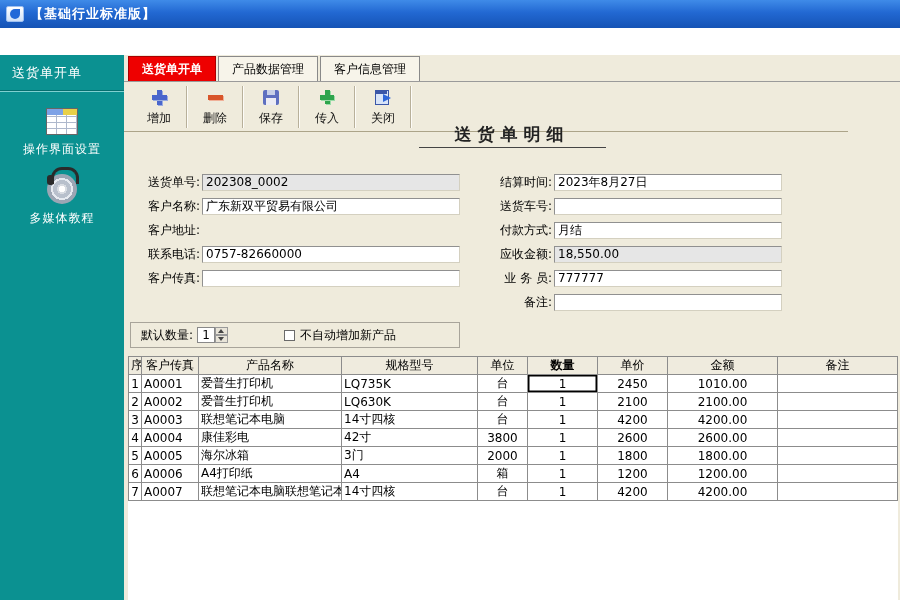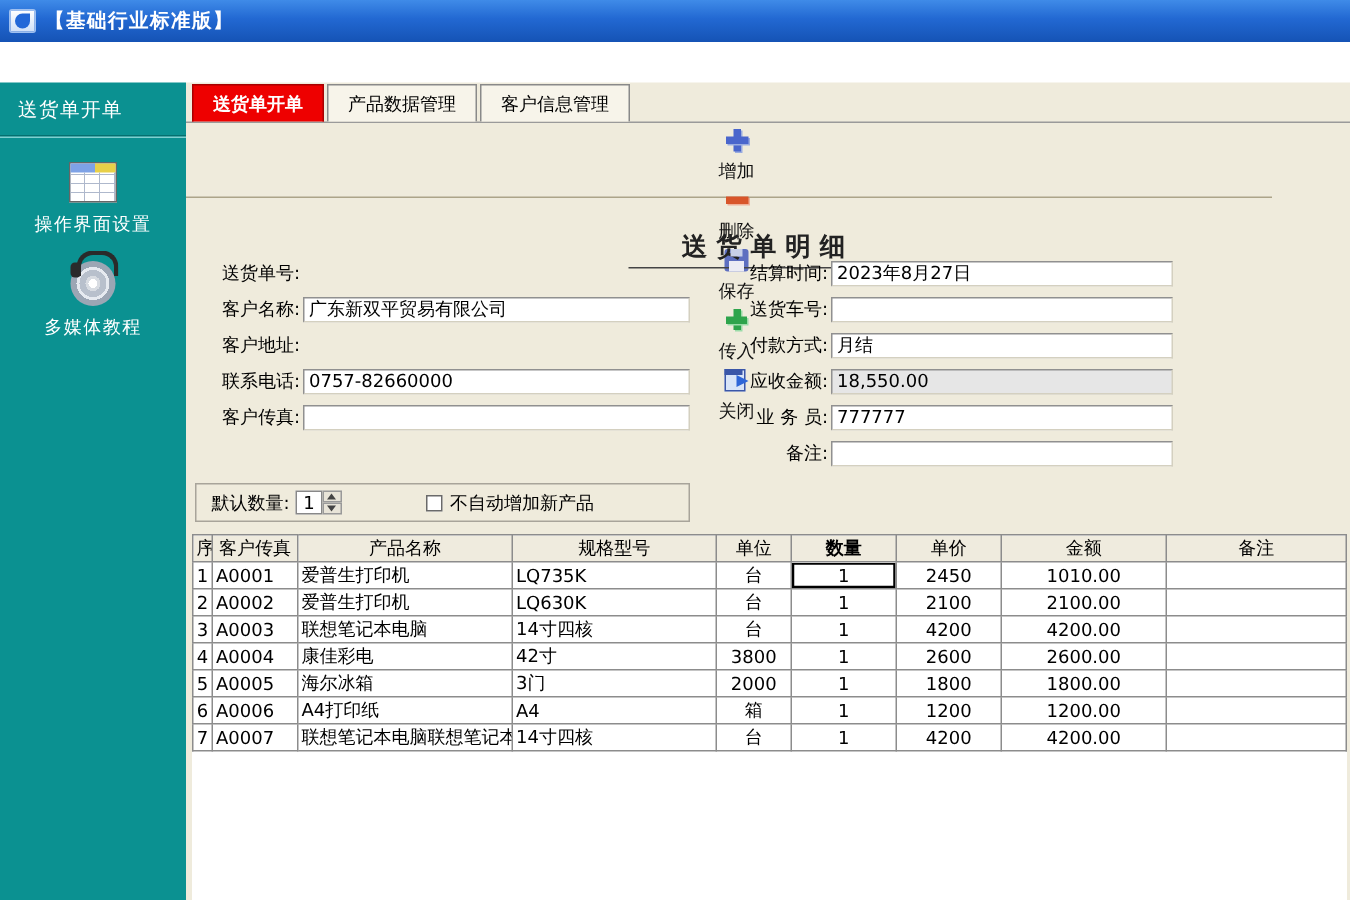--- a/index.html
+++ b/index.html
@@ -41,41 +41,41 @@
   
   .main { position:absolute; left:124px; top:55px; width:776px; height:545px; background:#EFEBDC; }
 
   .tabstrip { position:absolute; left:0; top:0; width:776px; height:27px;
     display:flex; align-items:flex-end; padding-left:4px; border-bottom:1px solid #9A9A9A; }
   .tab { height:25px; line-height:24px; padding:0 13px; font-size:12px; background:#F7F4EA;
     border:1px solid #898989; border-bottom:none; margin-right:2px; cursor:pointer; white-space:nowrap; }
   .tab.active { background:#EE0000; color:#fff; font-weight:bold; border-color:#A80000; }
 
   .toolbar { position:absolute; left:0; top:28px; width:724px; height:49px;
-    display:flex; align-items:center; padding-left:10px; border-bottom:1px solid #ACA489;flex-direction:column; }
+    display:flex; align-items:center; padding-left:10px; border-bottom:1px solid #ACA489; }
   .tool { width:50px; height:44px; display:flex; flex-direction:column; align-items:center;
     justify-content:center; gap:3px; cursor:pointer; }
   .tool-label { font-size:12px; color:#111; }
   .tsep { width:2px; height:42px; border-left:1px solid #B8B09A; border-right:1px solid #FDFCF8; margin:0 2px; }
 
   .icon { width:20px; height:20px; position:relative; display:block; }
   .add-icon::before { content:""; position:absolute; left:8px; top:3px; width:5px; height:15px; background:#4A66CC; box-shadow:1px 1px 0 #9AACE0; }
   .add-icon::after  { content:""; position:absolute; left:3px; top:8px; width:15px; height:5px; background:#4A66CC; box-shadow:1px 1px 0 #9AACE0; }
   .delete-icon::before { content:""; position:absolute; left:3px; top:8px; width:15px; height:5px; background:#D8552A; box-shadow:1px 1px 0 #F0B098; }
   .save-icon::before { content:""; position:absolute; left:2px; top:3px; width:16px; height:15px; background:#5E6FC0; border-radius:2px; }
   .save-icon .shutter { position:absolute; left:6px; top:3px; width:8px; height:5px; background:#C8D0E8; z-index:1; }
   .save-icon::after { content:""; position:absolute; left:5px; top:11px; width:10px; height:7px; background:#ECECF4; z-index:1; }
   .import-icon::before { content:""; position:absolute; left:8px; top:3px; width:5px; height:14px; background:#2EA44C; box-shadow:1px 1px 0 #9ADCA8; }
   .import-icon::after  { content:""; position:absolute; left:3px; top:8px; width:14px; height:5px; background:#2EA44C; box-shadow:1px 1px 0 #9ADCA8; }
   .close-icon::before { content:""; position:absolute; left:2px; top:3px; width:12px; height:13px; border:1px solid #3A56A8; background:#D8E4F8; }
   .close-icon .bar { position:absolute; left:2px; top:3px; width:12px; height:4px; background:#3A56A8; z-index:1; }
   .close-icon::after { content:""; position:absolute; left:10px; top:7px; border-left:8px solid #2E66D8;
     border-top:4px solid transparent; border-bottom:4px solid transparent; z-index:2; }
 
-  .doc-title { position:absolute; top:98px; left:0; width:776px; text-align:center; }
+  .doc-title { position:absolute; top:68px; left:0; width:776px; text-align:center; }
   .doc-title span { font-size:17px; font-weight:bold; letter-spacing:6px; color:#222;
     padding:0 36px 3px; border-bottom:1px solid #444; }
 
   .form-left  { position:absolute; left:8px;   top:119px; width:328px; }
   .form-right { position:absolute; left:360px; top:119px; width:298px; }
   .frow { display:flex; align-items:flex-end; height:17px; margin-bottom:7px; }
   .flabel { width:68px; min-width:68px; text-align:right; font-size:12px; margin-right:2px; white-space:nowrap; }
   .fvalue { flex:1; height:17px; line-height:15px; background:#fff; padding:0 3px; font-size:12px;
     border:1px solid #909090; border-bottom-color:#D4D0C0; border-right-color:#D4D0C0;
     overflow:hidden; white-space:nowrap; }
@@ -176,20 +176,21 @@
       <div class="tsep"></div>
     </div>
 
     <div class="doc-title">
       <span>送货单明细</span>
     </div>
 
     <div class="form-left">
       <div class="frow">
         <span class="flabel">送货单号:</span>
+        <div class="fvalue readonly">202308_0002</div>
       </div>
       <div class="frow">
         <span class="flabel">客户名称:</span>
         <div class="fvalue">广东新双平贸易有限公司</div>
       </div>
       <div class="frow">
         <span class="flabel">客户地址:</span>
       </div>
       <div class="frow">
         <span class="flabel">联系电话:</span>

